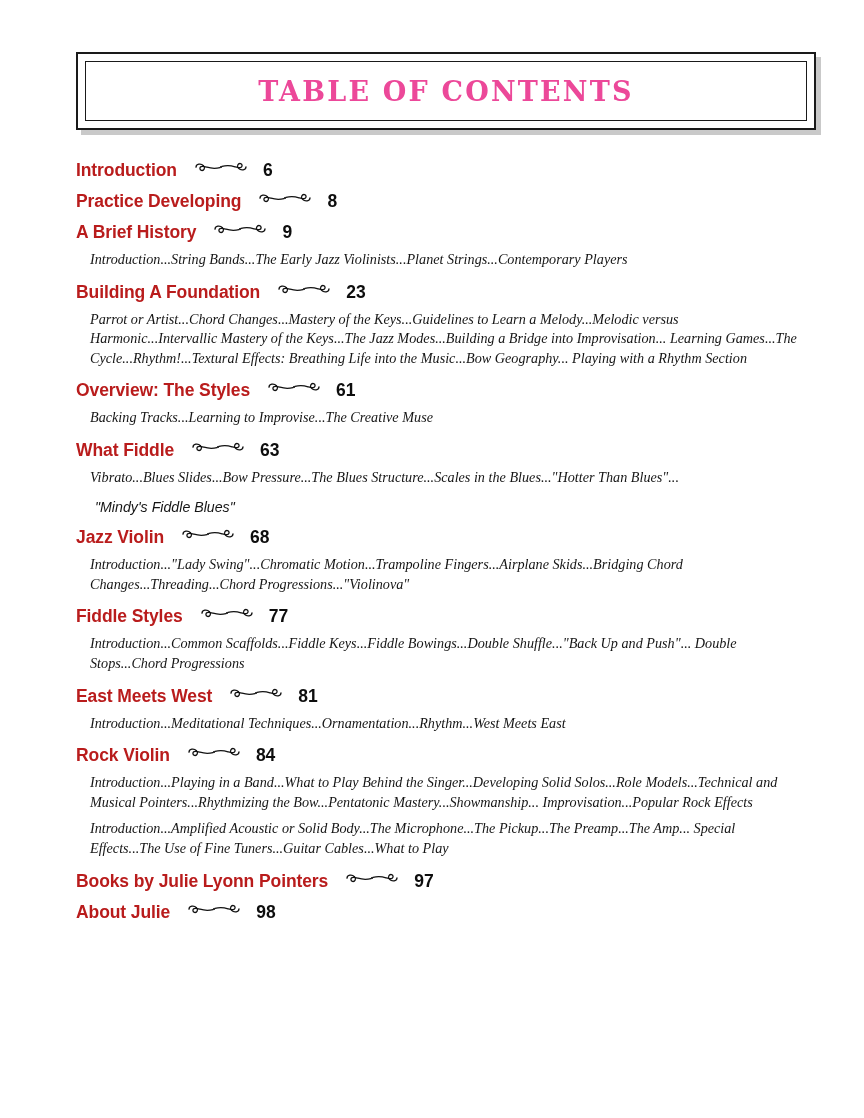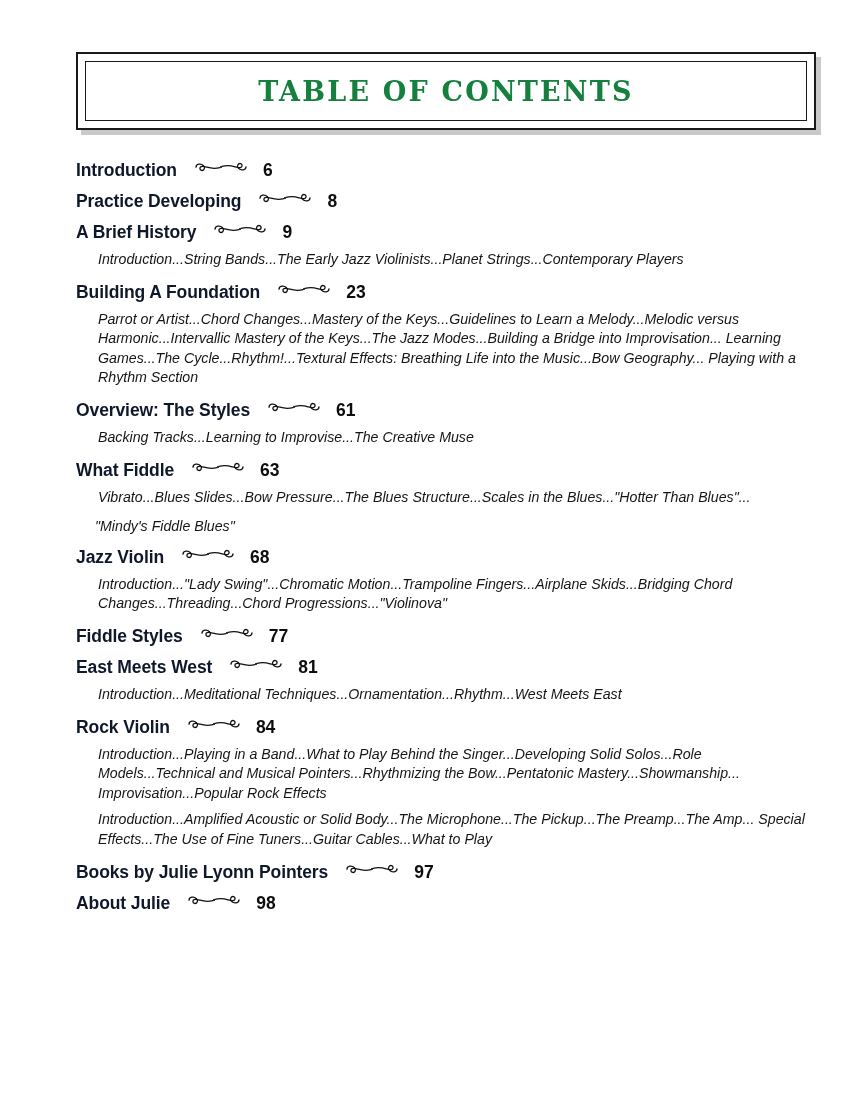--- a/index.html
+++ b/index.html
@@ -55,21 +55,21 @@
     box-sizing: border-box;
     display: flex;
     align-items: center;
     justify-content: center;
   }
   .title-text {
     font-family: "DejaVu Serif", serif;
     font-weight: bold;
     font-size: 27px;
     letter-spacing: 2.2px;
-    color: #15803d;
+    color: #ec4899;
     text-transform: uppercase;
     line-height: 1;
   }
 
   
   .toc {
     position: absolute;
     left: 76px;
     top: 150px;
     width: 745px;
@@ -81,45 +81,45 @@
     display: flex;
     align-items: baseline;
     gap: 0;
     padding-top: 10px;
     padding-bottom: 0px;
   }
   .entry-title {
     font-family: "Liberation Sans", sans-serif;
     font-weight: bold;
     font-size: 17.5px;
-    color: #0f172a;
+    color: #b91c1c;
     letter-spacing: -0.1px;
     white-space: nowrap;
   }
   .flourish {
     display: inline-block;
     margin: 0 14px 0 16px;
     line-height: 1;
     position: relative;
     top: -2px;
   }
   .flourish svg { display: block; }
   .entry-page {
     font-family: "Liberation Sans", sans-serif;
     font-weight: bold;
     font-size: 17.5px;
     color: #0d0d0d;
   }
   .entry-desc {
-    font-family: Liberation Sans, sans-serif;
+    font-family: Liberation Serif, serif;
     font-style: italic;
     font-size: 14.2px;
     line-height: 1.38;
     color: #151515;
-    margin-left: 22px;
+    margin-left: 14px;
     margin-top: 7px;
     margin-bottom: 2px;
     max-width: 712px;
   }
   .desc-line2 {
     font-family: "Liberation Sans", sans-serif;
     font-style: italic;
     font-size: 14.2px;
     line-height: 1.38;
     color: #151515;
@@ -245,20 +245,21 @@
           <span class="entry-title">Fiddle Styles</span>
           <span class="flourish">
             <svg width="56" height="14" viewBox="0 0 56 14" aria-hidden="true">
   <path d="M3 7.2 C3 3.6 8 3.2 10.5 5.6 C12.6 7.6 11 11 8.4 10.4 C6.6 10 6.4 7.4 8 6.6 C9.6 5.8 12 6.6 14 7.2 C18 8.4 22 8.8 27 7.6" fill="none" stroke="#111" stroke-width="1.3" stroke-linecap="round"></path>
   <path d="M53 6.8 C53 10.4 48 10.8 45.5 8.4 C43.4 6.4 45 3 47.6 3.6 C49.4 4 49.6 6.6 48 7.4 C46.4 8.2 44 7.4 42 6.8 C38 5.6 34 5.2 29 6.4" fill="none" stroke="#111" stroke-width="1.3" stroke-linecap="round"></path>
   <circle cx="28" cy="7" r="1.1" fill="#111"></circle>
 </svg>
           </span>
           <span class="entry-page">77</span>
         </div>
+        <div class="entry-desc">Introduction...Common Scaffolds...Fiddle Keys...Fiddle Bowings...Double Shuffle..."Back Up and Push"... Double Stops...Chord Progressions</div>
       </div>
       <div class="entry">
         <div class="entry-head">
           <span class="entry-title">East Meets West</span>
           <span class="flourish">
             <svg width="56" height="14" viewBox="0 0 56 14" aria-hidden="true">
   <path d="M3 7.2 C3 3.6 8 3.2 10.5 5.6 C12.6 7.6 11 11 8.4 10.4 C6.6 10 6.4 7.4 8 6.6 C9.6 5.8 12 6.6 14 7.2 C18 8.4 22 8.8 27 7.6" fill="none" stroke="#111" stroke-width="1.3" stroke-linecap="round"></path>
   <path d="M53 6.8 C53 10.4 48 10.8 45.5 8.4 C43.4 6.4 45 3 47.6 3.6 C49.4 4 49.6 6.6 48 7.4 C46.4 8.2 44 7.4 42 6.8 C38 5.6 34 5.2 29 6.4" fill="none" stroke="#111" stroke-width="1.3" stroke-linecap="round"></path>
   <circle cx="28" cy="7" r="1.1" fill="#111"></circle>
 </svg>

